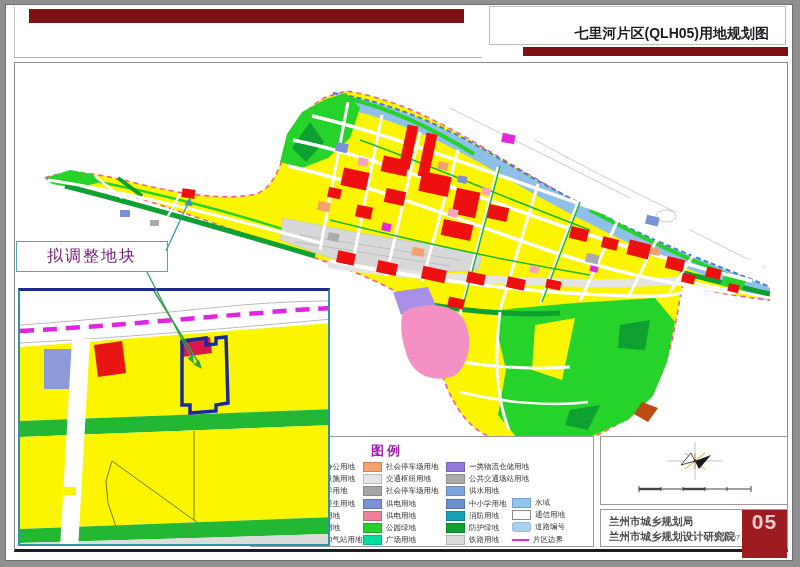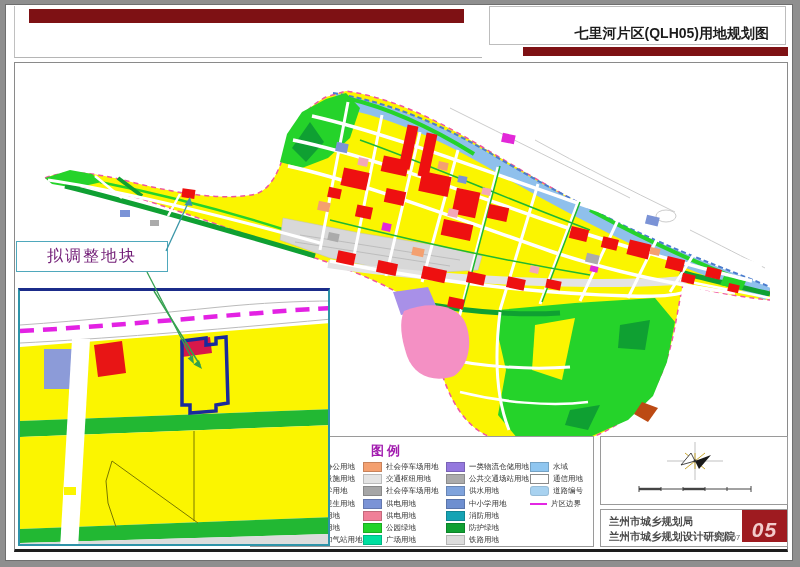--- a/index.html
+++ b/index.html
@@ -23,37 +23,37 @@
   .callout{left:16px;top:241px;width:152px;height:31px;background:#fff;border:1px solid #4fa8bc;z-index:9;display:flex;align-items:center;justify-content:center;}
   .callout span{font-size:16px;font-weight:normal;color:#701a75;letter-spacing:2px;white-space:nowrap;}
 
   
   .inset{left:18px;top:288px;width:312px;height:258px;background:#fff;border:2px solid #2e93a8;border-top:3px solid #1b2c8a;z-index:8;overflow:hidden;}
 
   
   .legendbox{left:250px;top:436px;width:344px;height:111px;background:#fff;border:1px solid #9a9a9a;z-index:7;}
   .legend-title{left:120px;top:5px;font-size:13px;font-weight:bold;color:#a21caf;letter-spacing:3px;}
   .lcol{position:absolute;top:24px;}
-  .lcol1{left:36px;} .lcol2{left:112px;} .lcol3{left:195px;} .lcol4{left:279px;}
+  .lcol1{left:36px;} .lcol2{left:112px;} .lcol3{left:195px;} .lcol4{left:261px;margin-top:36px;}
   .lrow{display:flex;align-items:center;height:12.2px;}
   .sw{width:17px;height:8px;margin-right:4px;flex:none;border:0.5px solid rgba(0,0,0,0.18);}
   .sw-outline{background:#fff;border:1px solid #8a8a8a;}
   .sw-pill{height:8px;border-radius:3px;border:0.5px solid rgba(0,0,0,0.1);}
   .sw-line{height:2px;border:none;}
   .ll{font-size:7.5px;color:#333;white-space:nowrap;}
 
   
   .compassbox{left:600px;top:436px;width:188px;height:69px;background:#fff;border:1px solid #9a9a9a;z-index:7;}
 
   
   .footerbox{left:600px;top:509px;width:188px;height:38px;background:#fff;border:1px solid #9a9a9a;z-index:7;}
   .org1{left:8px;top:5px;font-size:10.5px;font-weight:bold;color:#4a4a4a;white-space:nowrap;}
   .org2{left:8px;top:20px;font-size:10.5px;font-weight:bold;color:#4a4a4a;white-space:nowrap;}
   .fdate{left:112px;top:23px;font-size:7.5px;color:#666;}
-  .pagebox{right:0;top:0;width:45px;height:32px;display:flex;align-items:flex-end;justify-content:center;font-style:italic;}
+  .pagebox{right:0;top:0;width:45px;height:48px;display:flex;align-items:flex-start;justify-content:center;}
   .pagebox span{font-size:21px;font-weight:bold;color:#f2cccc;letter-spacing:1px;}
 
   .overlay{left:0;top:0;width:800px;height:567px;z-index:10;pointer-events:none;}
 </style>
 </head>
 <body>
 
 <div class="paper"></div>
 
 <div class="abs hdr-left">

